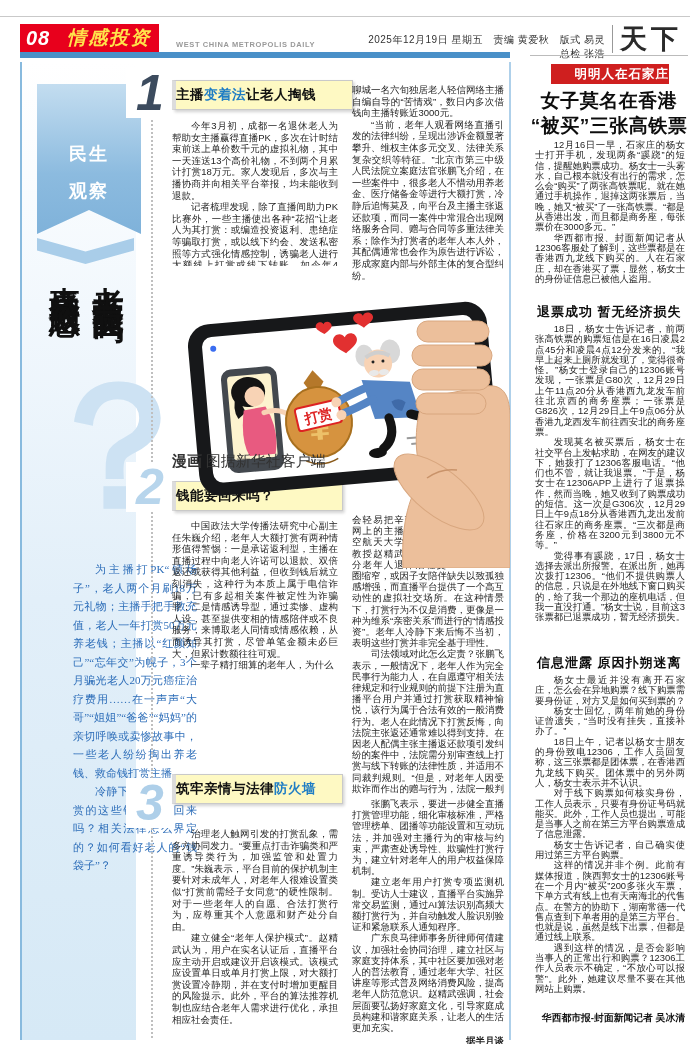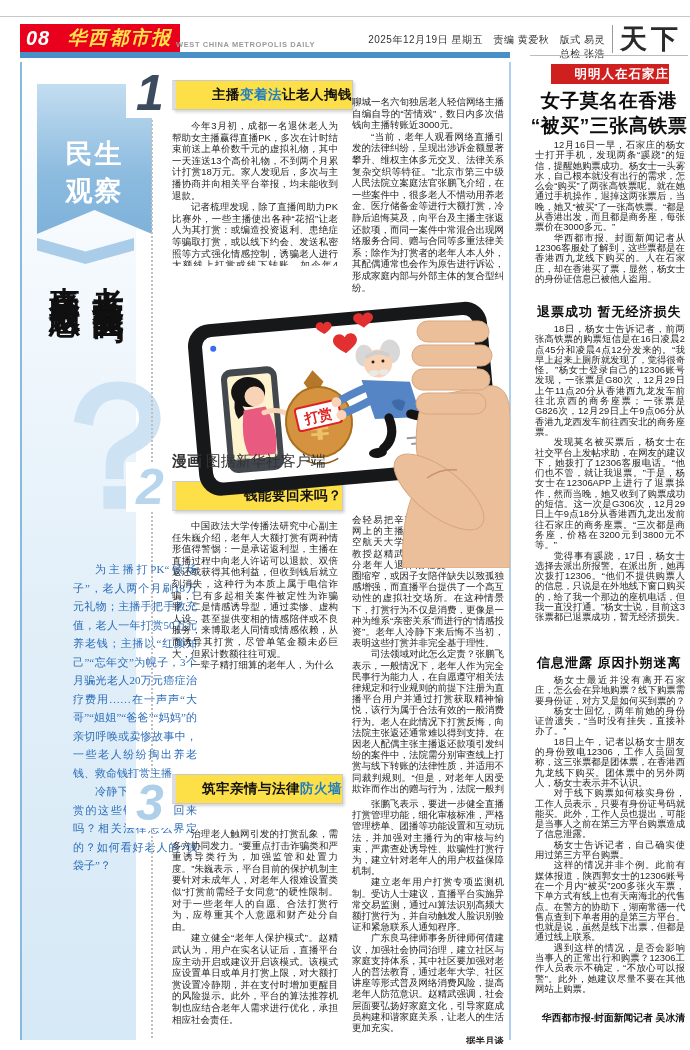--- a/index.html
+++ b/index.html
@@ -14,50 +14,50 @@
   .masten{left:176px;top:40px;font-size:7.5px;font-weight:700;color:#9a9a9a;letter-spacing:.6px;}
   .dateline{left:355px;top:33px;width:250px;text-align:right;font-size:10px;color:#333;letter-spacing:.5px;}
   .txdiv{left:612px;top:25px;width:1px;height:28px;background:#999;}
   .tianxia{left:620px;top:21px;font-size:27px;font-weight:900;color:#2a2a2a;letter-spacing:4px;}
   .bluebar{left:20px;top:52px;width:490px;height:6px;background:#4a90c8;}
   .grayline{left:530px;top:55px;width:158px;height:1px;background:#bbb;}
   
   .sidebg{left:20px;top:62px;width:116px;height:978px;
           background:linear-gradient(180deg,#ffffff 0%,#f2f8fd 25%,#e2eff9 55%,#d6e9f6 100%);}
   .sideline{left:20px;top:62px;width:2px;height:978px;background:#88bade;}
-  .ribbon{left:37px;top:84px;width:115px;height:150px;color:#fff;text-align:center;
+  .ribbon{left:37px;top:84px;width:104px;height:150px;color:#fff;text-align:center;
           background:linear-gradient(180deg,#c3ddf0 0%,#8cbbdf 60%,#7fb2da 100%);
           clip-path:polygon(0 0,100% 0,100% 100%,50% 84%,0 100%);
-          font-size:27px;font-weight:900;line-height:37px;letter-spacing:2px;padding-top:52px;box-sizing:border-box;}
+          font-size:18px;font-weight:900;line-height:37px;letter-spacing:2px;padding-top:52px;box-sizing:border-box;}
   .chevron{left:37px;top:238px;width:97px;height:26px;background:#a9cde9;
            clip-path:polygon(0 0,50% 52%,100% 0,100% 48%,50% 100%,0 48%);}
   .qmark{left:30px;top:360px;font-size:175px;font-weight:900;color:#cde2f3;font-family:"Liberation Serif",serif;line-height:1;}
   .vhead{left:40px;top:262px;height:300px;writing-mode:vertical-rl;font-size:31px;font-weight:900;color:#101010;letter-spacing:4px;line-height:1.2;}
   .vhead span{display:block;margin:0 6px;}
   .intro{left:33px;top:560px;width:124px;font-family:"Liberation Serif",serif;font-size:11px;
          line-height:18.5px;color:#2b6cb8;text-align:justify;margin-left:40px;}
   .intro p{margin:0;text-indent:2em;}
   
   .dotline{left:151px;top:116px;height:922px;border-left:2px dotted #bfbfbf;}
   .secnum{left:126px;width:48px;text-align:center;font-size:50px;font-weight:900;font-style:italic;
           line-height:1;background:#fff;}
   .n1{top:68px;color:#3c4b5e;}
   .n2{top:462px;color:#b7d5ec;}
   .n3{top:778px;color:#aecfe9;}
   
-  .secbox{background:#fde047;border:1px solid #c9c9c9;border-left:4px solid #dcdcdc;
-          box-shadow:1.5px 2px 3px rgba(0,0,0,.18);display:flex;align-items:center;justify-content:flex-end;
+  .secbox{background:#fef9c3;border:1px solid #c9c9c9;border-left:4px solid #dcdcdc;
+          box-shadow:1.5px 2px 3px rgba(0,0,0,.18);display:flex;align-items:center;justify-content:flex-start;
           font-size:13.5px;font-weight:900;color:#111;letter-spacing:.5px;}
   .hl{color:#1f7dc4;}
   .mbody{font-size:9.5px;line-height:11.6px;text-align:justify;color:#1e1e1e;overflow:hidden;}
   .mbody p{margin:0;text-indent:2em;}
   .mbody p.noind{text-indent:0;}
   .s1box{left:172px;top:80px;width:176px;height:28px;}
   .s1a{left:172px;top:120px;width:166px;height:146px;}
-  .s1b{left:352px;top:84px;width:152px;height:198px;margin-top:12px;}
+  .s1b{left:352px;top:84px;width:152px;height:198px;}
   .cartoon{left:165px;top:268px;width:345px;height:300px;z-index:3;}
   .caption{left:172px;top:452px;font-size:15px;color:#333;z-index:4;font-family:"Liberation Serif",serif;}
   .caption b{font-weight:900;}
   .s2box{left:172px;top:481px;width:166px;height:28px;}
   .s2a{left:172px;top:520px;width:166px;height:264px;}
   .s2b{left:352px;top:514px;width:152px;height:280px;line-height:11.2px;}
   .thumbspacer{float:right;width:58px;height:52px;}
   .s3box{left:172px;top:774px;width:166px;height:28px;}
   .s3a{left:172px;top:828px;width:166px;height:200px;}
   .s3b{left:352px;top:798px;width:152px;height:246px;line-height:11.2px;}
@@ -79,21 +79,21 @@
   .byline{left:535px;top:1012px;width:150px;text-align:right;font-size:9.8px;font-weight:900;color:#111;}
 </style>
 </head>
 <body>
 
 <div class="page">
 
   <div class="abs topline"></div>
   <div class="abs mast">
     <span class="pagenum">08</span>
-    <span class="mastname">华西都市报</span>
+    <span class="mastname">情感投资</span>
   </div>
   <div class="abs masten">WEST CHINA METROPOLIS DAILY</div>
   <div class="abs dateline">2025年12月19日 星期五　责编 黄爱秋　版式 易灵　总检 张浩</div>
   <div class="abs txdiv"></div>
   <div class="abs tianxia">天下</div>
   <div class="abs bluebar"></div>
   <div class="abs grayline"></div>
 
   <div class="abs sidebg"></div>
   <div class="abs sideline"></div>

